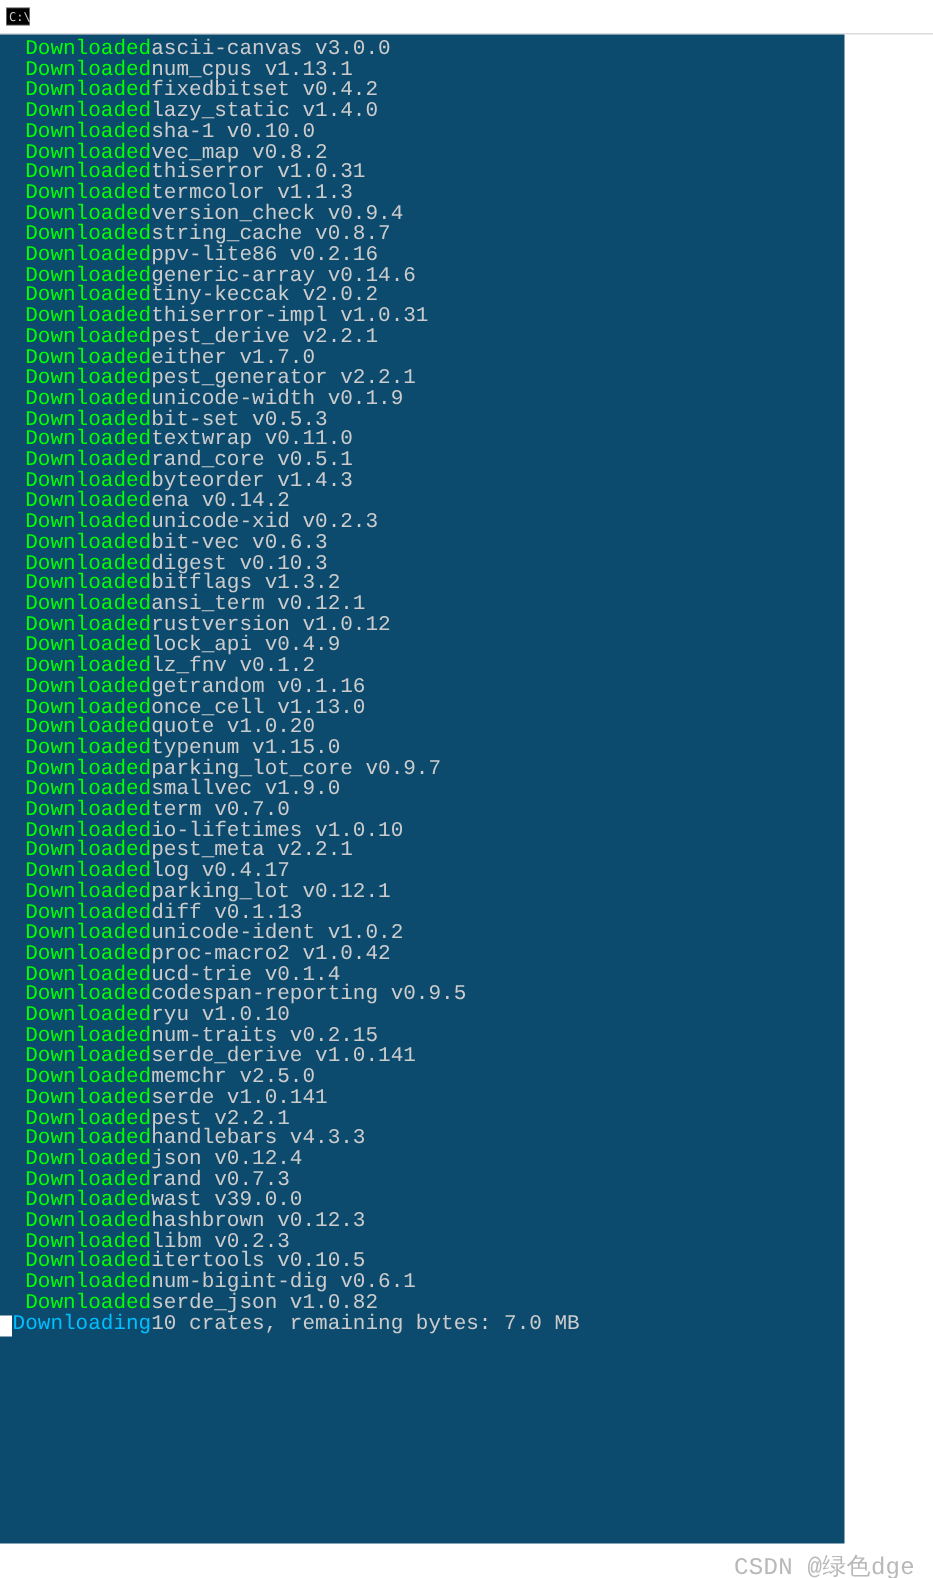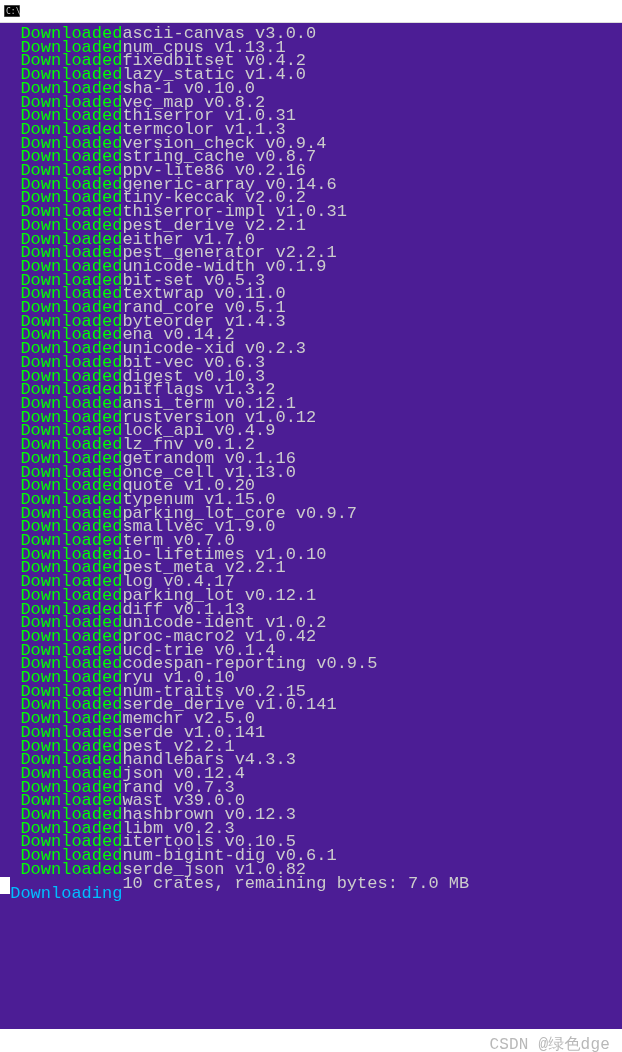--- a/index.html
+++ b/index.html
@@ -34,45 +34,44 @@
     display: inline-flex;
     align-items: center;
     justify-content: center;
   }
   .title-bar .title-text {
     white-space: nowrap;
     overflow: hidden;
     text-overflow: ellipsis;
   }
   .terminal {
-    background: #4c1d95;
+    background: #0c4a6e;
     color: #cccccc;
-    width: 622px;
+    width: 563px;
     height: 1006px;
     box-sizing: border-box;
     padding: 4px 0 0 0;
-    font-size: 17px;
+    font-size: 14px;
     line-height: 13.7px;
     letter-spacing: 0px;
     white-space: pre;
     overflow: hidden;
   }
   .terminal .line {
     display: flex;
   }
   .indent {
     display: inline-block;
     width: 2ch;
   }
   .status {
     color: #00ff00;
   }
   .status-active {
     color: #00bfff;
-    margin-top: 10px;
   }
   .pkg {
     color: #cccccc;
   }
   .cursor {
     display: inline-block;
     width: 1ch;
     height: 1em;
     background: #ffffff;
     vertical-align: bottom;

